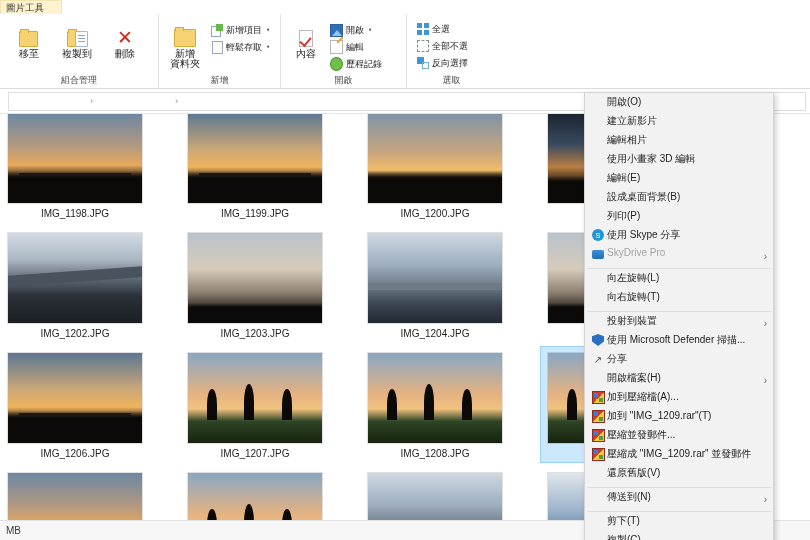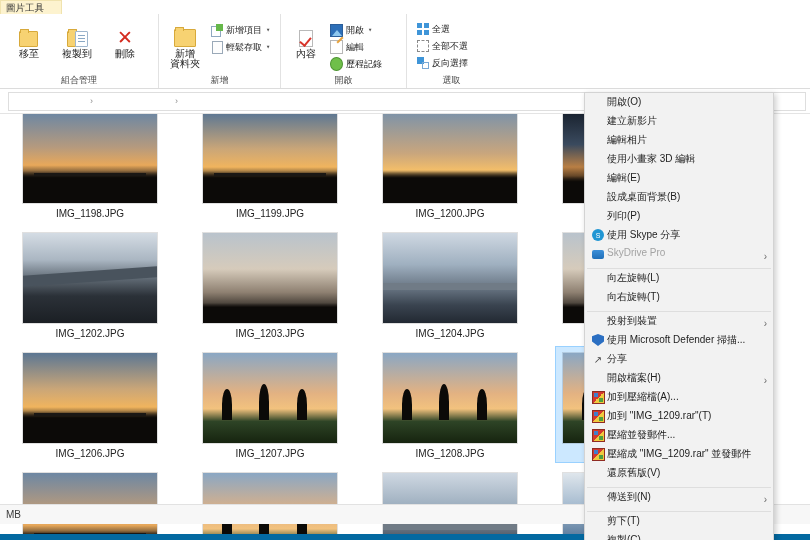--- a/index.html
+++ b/index.html
@@ -78,21 +78,21 @@
   .crumb-sep{color:#8d8d8d;font-size:9px;padding:0 1px;}
   .searchbox{width:160px;height:19px;border:1px solid #dedede;background:#fff;display:flex;align-items:center;gap:4px;padding:0 5px;box-sizing:border-box;}
   .searchbox .mag{width:8px;height:8px;border:1.3px solid #777;border-radius:50%;position:relative;flex:none;}
   .searchbox .mag:after{content:"";position:absolute;right:-4px;bottom:-3px;width:4px;height:1.3px;background:#777;transform:rotate(45deg);}
   .searchbox .ph{font-size:10px;color:#6e6e6e;white-space:nowrap;}
 
   
   .content{position:relative;height:420px;overflow:hidden;background:#fff;}
   .grid{position:absolute;left:0;top:-8px;width:810px;}
   .row{display:flex;height:120px;}
-  .cell{width:180px;display:flex;flex-direction:column;align-items:center;position:relative;}
+  .cell{width:180px;display:flex;flex-direction:column;align-items:flex-start;position:relative;}
   .thumb-wrap{width:136px;height:92px;display:flex;align-items:center;justify-content:center;}
   .thumb{width:134px;height:90px;background:#111;overflow:hidden;position:relative;box-shadow:0 0 0 1px rgba(0,0,0,.12);}
   .fname{font-size:10px;color:#232323;margin-top:4px;white-space:nowrap;}
   .cell.selected .thumb-box{background:#cce8ff;border:1px solid #99d1ff;}
   .thumb-box{padding:5px 6px 3px 6px;display:flex;flex-direction:column;align-items:center;border:1px solid transparent;box-sizing:border-box;}
 
   
   .sc{position:absolute;inset:0;}
   .sunset1{background:linear-gradient(180deg,#6d87a3 0%,#b59a7e 38%,#e8a85a 58%,#2a241e 72%,#120f0c 100%);}
   .sunset2{background:linear-gradient(180deg,#5c7793 0%,#caa678 40%,#f0b45e 60%,#201c18 74%,#0b0908 100%);}
@@ -128,21 +128,21 @@
   .ic-skype{width:12px;height:12px;border-radius:50%;background:#2196d3;color:#fff;font-size:7px;display:flex;align-items:center;justify-content:center;}
   .ic-def{width:12px;height:12px;background:#2b6fc2;clip-path:polygon(50% 0,100% 18%,100% 62%,50% 100%,0 62%,0 18%);}
   .ic-share{width:12px;height:12px;color:#444;font-size:10px;display:flex;align-items:center;justify-content:center;}
   .ic-rar{width:11px;height:11px;background:
      linear-gradient(135deg,#d3382f 0 50%,#f0c93e 50% 100%);
      border:1px solid #8f2b23;position:relative;}
   .ic-rar:after{content:"";position:absolute;left:1px;top:1px;width:4px;height:4px;background:#3f7ecb;}
   .ic-rar:before{content:"";position:absolute;right:1px;bottom:1px;width:4px;height:4px;background:#4f9f3e;}
 
   
-  .statusbar{position:absolute;left:0;bottom:16px;width:810px;height:20px;
+  .statusbar{position:absolute;left:0;bottom:0;width:810px;height:20px;
     background:#f7f7f7;border-top:1px solid #e2e2e2;display:flex;align-items:center;padding:0 6px;box-sizing:border-box;}
   .statusbar .st{font-size:10px;color:#3a3a3a;}
 </style>
 </head>
 <body>
 
 <div class="app">
 
   <div class="ribbon-tabstrip">
     <div class="ribbon-tab">圖片工具</div>

